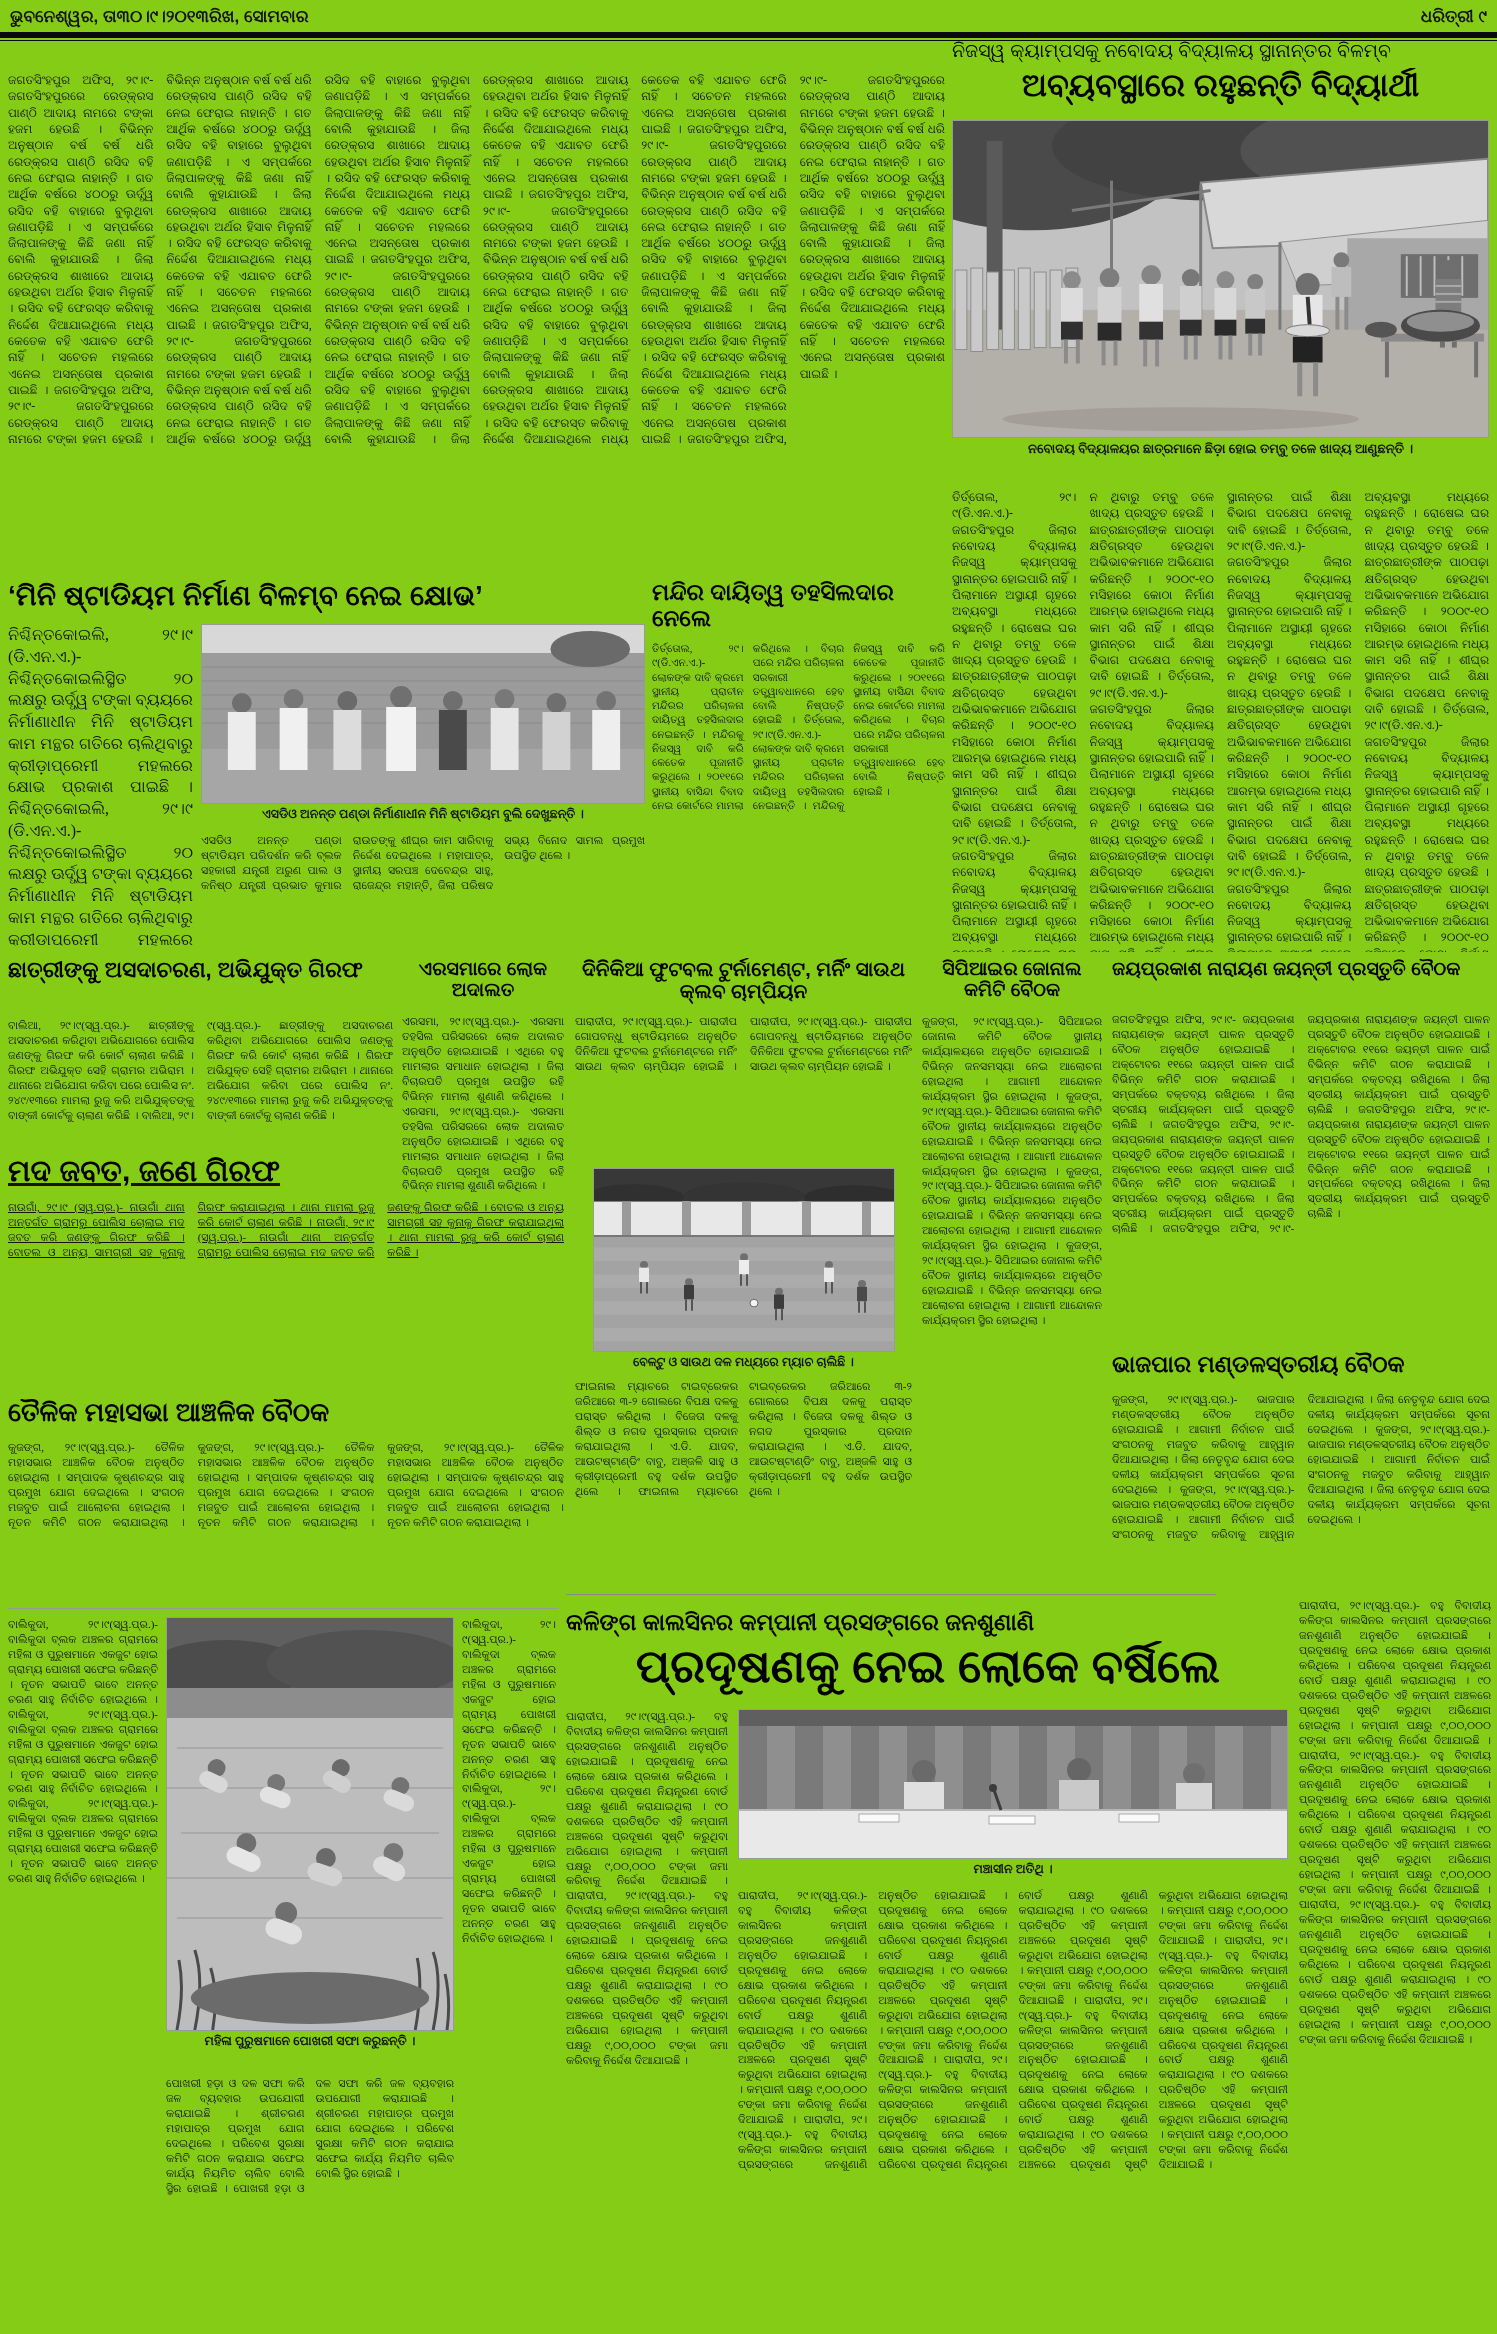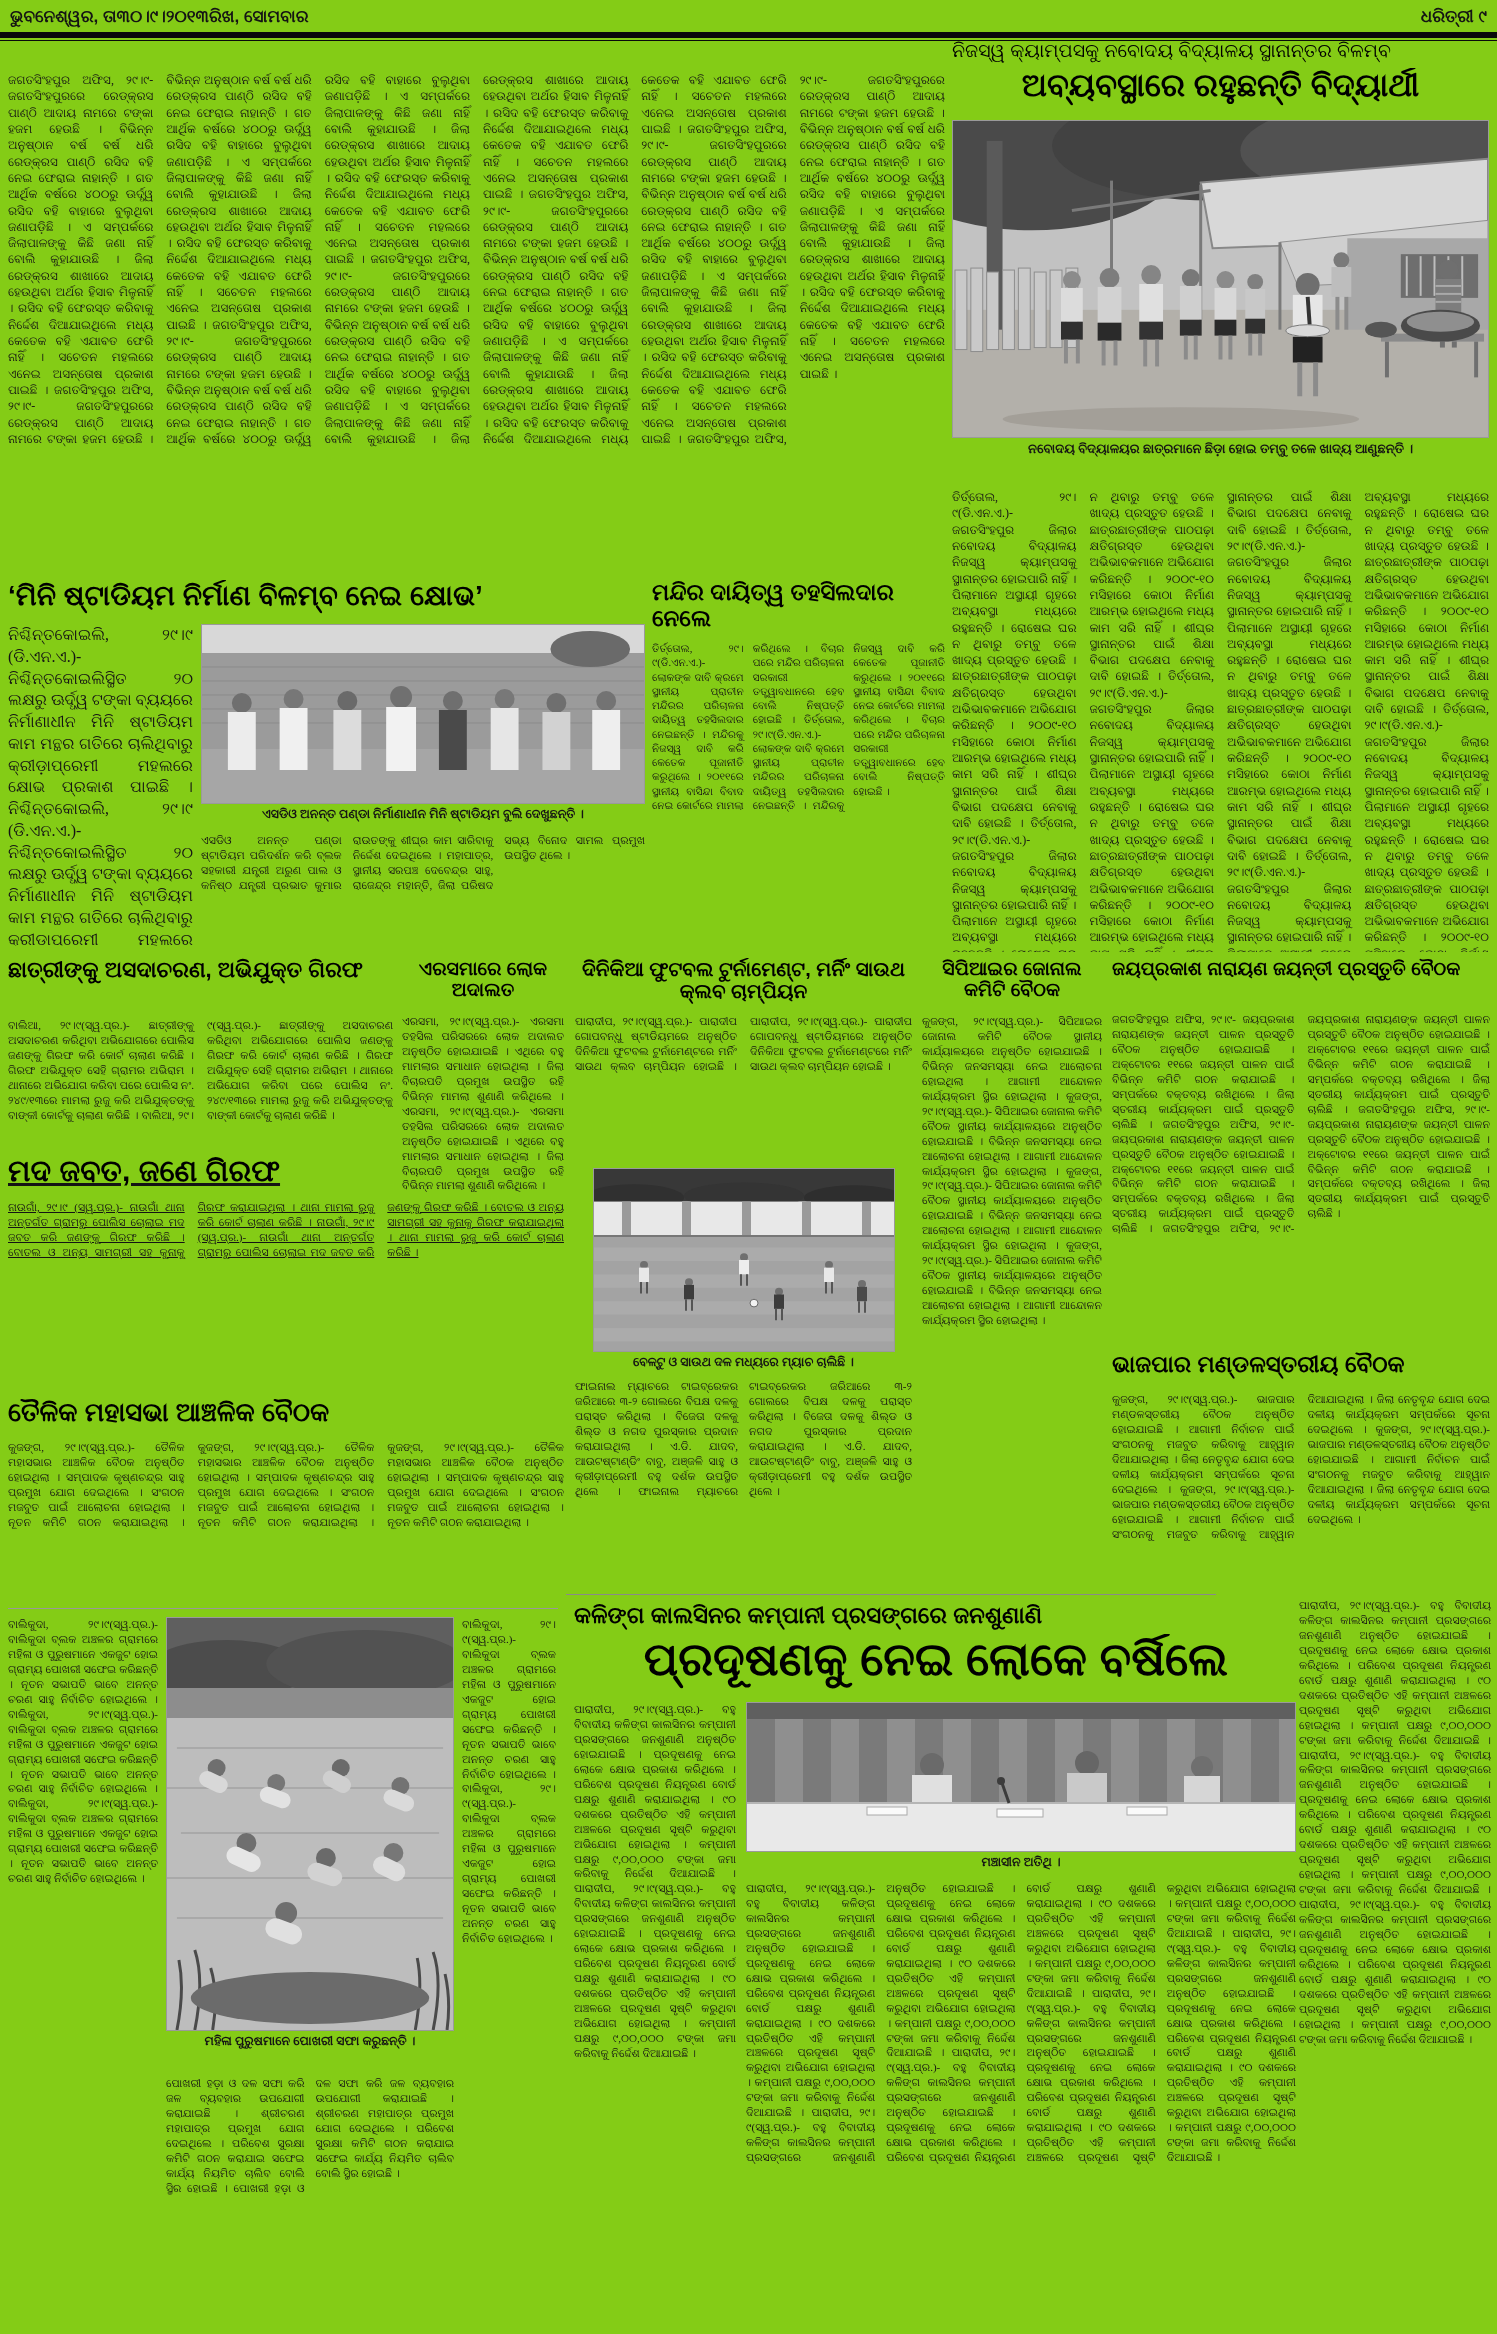--- a/index.html
+++ b/index.html
@@ -74,21 +74,21 @@
   #pond{left:8px;top:1608px;width:550px;height:718px;border-top:1px solid #999;padding-top:4px;}
   #pond .hl{font-size:27px;height:42px;white-space:nowrap;}
   #pond .leftcol{width:150px;height:660px;margin-right:8px;font-size:11px;}
   #pond .midstack{width:288px;margin-right:8px;}
   #pond .photo{width:286px;height:412px;}
   #pond .caption{height:24px;font-size:12.5px;}
   #pond .sub{height:210px;margin-top:18px;font-size:11px;}
   #pond .rightcol{width:94px;height:660px;font-size:11px;}
   #pollution{left:566px;top:1590px;width:925px;height:736px;}
   .pollution-rule{position:absolute;left:0;top:4px;width:650px;height:1px;background:#8a8a8a;}
-  #pollution .main{position:absolute;left:0;top:8px;width:724px;height:728px;overflow:hidden;margin-left:8px;}
+  #pollution .main{position:absolute;left:0;top:15px;width:724px;height:728px;overflow:hidden;}
   #pollution .kicker{font-size:23px;height:32px;margin-top:4px;}
   #pollution .hl{font-size:46px;height:62px;text-align:center;white-space:nowrap;}
   #pollution .leftcol{width:162px;height:600px;margin-right:10px;font-size:11px;}
   #pollution .midstack{width:550px;}
   #pollution .photo{width:548px;height:148px;}
   #pollution .caption{height:22px;font-size:12.5px;}
   #pollution .pbody{margin-top:4px;height:420px;font-size:11px;}
   #pollution .rightcol{position:absolute;right:0;top:8px;width:192px;height:722px;font-size:11px;}
   .leftcol,.rightcol,.sub,.pbody{line-height:1.36;text-align:justify;overflow:hidden;word-break:break-word;}
 </style>

